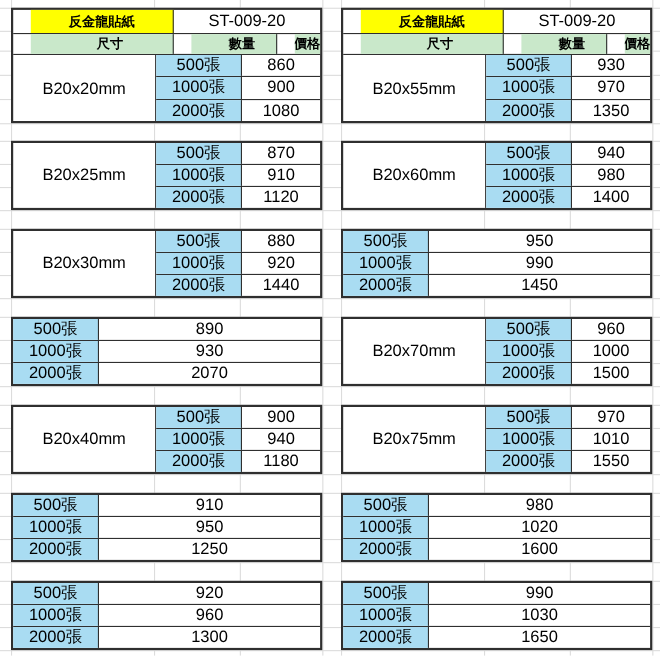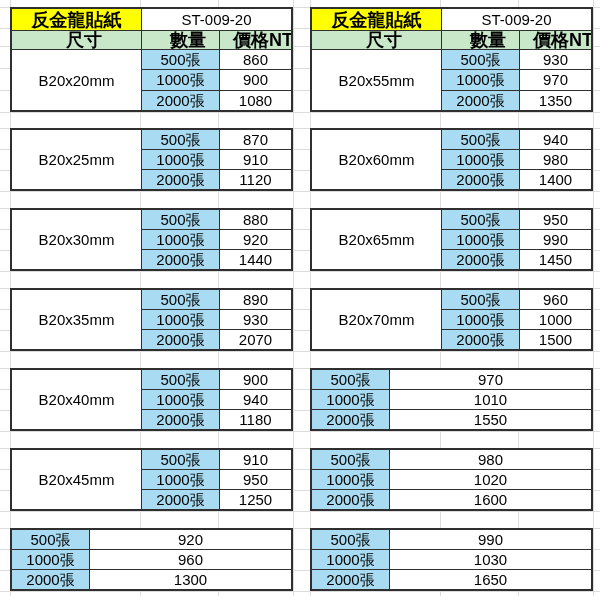--- a/index.html
+++ b/index.html
@@ -53,21 +53,21 @@
     justify-content: center;
     font-size: 15px;
     line-height: 1;
     white-space: nowrap;
     overflow: hidden;
   }
   .w-size { width: 130px; flex: none; }
   .w-qty  { width: 78px;  flex: none; }
   .w-rest { flex: 1; }
   .br { border-right: 1px solid var(--border, #2f2f2f); }
-  .bold { font-weight: bold; font-size: 18px; }
+  .bold { font-weight: bold; font-size: 12px; margin-left: 16px; }
   .fill-yellow { background: var(--fill-header, #ffff00); }
   .fill-green  { background: var(--fill-sub, #c9e8ca); padding-left: 15px; }
   .fill-blue   { background: var(--fill-qty, #a9dcf2); }
   .rows { flex: 1; display: flex; flex-direction: column; min-width: 0; text-align: center; }
   .drow { flex: 1; display: flex; border-bottom: 1px solid var(--border, #2f2f2f); min-height: 0; }
   .drow:last-child { border-bottom: none; }
 </style>
 </head>
 <body>
 
@@ -174,21 +174,20 @@
           </div>
           <div class="drow">
             <div class="cell w-qty br fill-blue">2000張</div>
             <div class="cell w-rest">1440</div>
           </div>
         </div>
       </div>
     </div>
     <div class="block" style="left: 10px; top: 288px; width: 283px; height: 63px;">
       <div class="body">
-        <div class="cell w-size br">B20x35mm</div>
         <div class="rows">
           <div class="drow">
             <div class="cell w-qty br fill-blue">500張</div>
             <div class="cell w-rest">890</div>
           </div>
           <div class="drow">
             <div class="cell w-qty br fill-blue">1000張</div>
             <div class="cell w-rest">930</div>
           </div>
           <div class="drow">
@@ -212,21 +211,20 @@
           </div>
           <div class="drow">
             <div class="cell w-qty br fill-blue">2000張</div>
             <div class="cell w-rest">1180</div>
           </div>
         </div>
       </div>
     </div>
     <div class="block" style="left: 10px; top: 448px; width: 283px; height: 63px;">
       <div class="body">
-        <div class="cell w-size br">B20x45mm</div>
         <div class="rows">
           <div class="drow">
             <div class="cell w-qty br fill-blue">500張</div>
             <div class="cell w-rest">910</div>
           </div>
           <div class="drow">
             <div class="cell w-qty br fill-blue">1000張</div>
             <div class="cell w-rest">950</div>
           </div>
           <div class="drow">
@@ -296,21 +294,20 @@
           </div>
           <div class="drow">
             <div class="cell w-qty br fill-blue">2000張</div>
             <div class="cell w-rest">1400</div>
           </div>
         </div>
       </div>
     </div>
     <div class="block" style="left: 310px; top: 208px; width: 283px; height: 63px;">
       <div class="body">
-        <div class="cell w-size br">B20x65mm</div>
         <div class="rows">
           <div class="drow">
             <div class="cell w-qty br fill-blue">500張</div>
             <div class="cell w-rest">950</div>
           </div>
           <div class="drow">
             <div class="cell w-qty br fill-blue">1000張</div>
             <div class="cell w-rest">990</div>
           </div>
           <div class="drow">
@@ -334,20 +331,21 @@
           </div>
           <div class="drow">
             <div class="cell w-qty br fill-blue">2000張</div>
             <div class="cell w-rest">1500</div>
           </div>
         </div>
       </div>
     </div>
     <div class="block" style="left: 310px; top: 368px; width: 283px; height: 63px;">
       <div class="body">
+        <div class="cell w-size br">B20x75mm</div>
         <div class="rows">
           <div class="drow">
             <div class="cell w-qty br fill-blue">500張</div>
             <div class="cell w-rest">970</div>
           </div>
           <div class="drow">
             <div class="cell w-qty br fill-blue">1000張</div>
             <div class="cell w-rest">1010</div>
           </div>
           <div class="drow">

